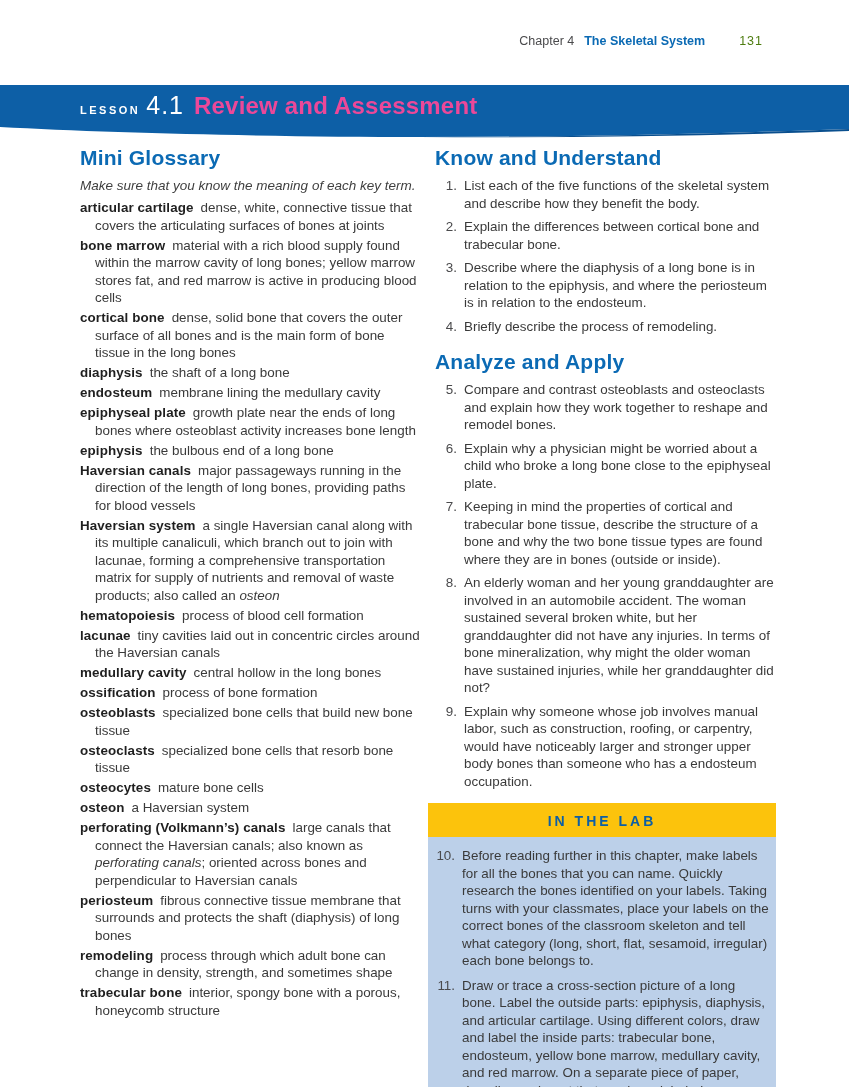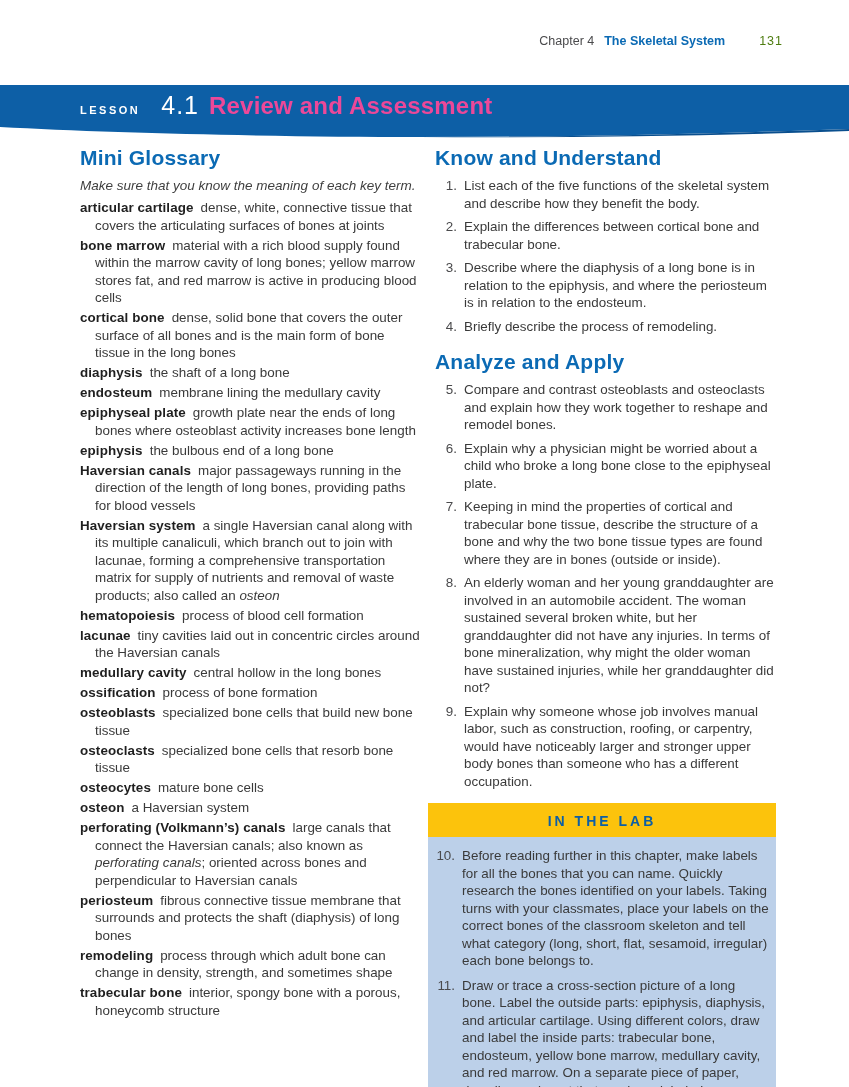--- a/index.html
+++ b/index.html
@@ -2,33 +2,33 @@
 <html><head>
 <meta charset="utf-8">
 <style>
   html,body{margin:0;padding:0;}
   body{
     width:849px;height:1087px;position:relative;background:#ffffff;
     font-family:"Liberation Sans", sans-serif;color:#3a3a3a;overflow:hidden;
   }
   
   .runhead{
-    position:absolute;top:34px;right:66px;display:flex;align-items:baseline;
+    position:absolute;top:34px;right:86px;display:flex;align-items:baseline;
     font-size:12.5px;color:#4a4a4c;
   }
   .runhead .ch{margin-right:10px;}
   .runhead .title{font-weight:700;color:#0b6ab4;}
   .runhead .pn{margin-left:34px;color:#4d7c0f;letter-spacing:1px;}
   
   .banner{position:absolute;top:85px;left:0;width:849px;height:56px;}
   .banner svg{position:absolute;top:0;left:0;}
   .banner .btext{
     position:absolute;left:80px;top:6px;display:flex;align-items:baseline;color:#ffffff;
   }
-  .banner .lesson{font-size:11px;font-weight:700;letter-spacing:2.5px;margin-right:21px;}
+  .banner .lesson{font-size:11px;font-weight:700;letter-spacing:2.5px;margin-right:6px;}
   .banner .num{font-size:25px;font-weight:500;letter-spacing:1px;margin-right:10px;}
   .banner .btitle{font-size:24px;font-weight:700;color:#fcc30c;letter-spacing:.2px;}
   
   h2.sec{
     font-size:21px;line-height:24px;font-weight:700;color:#0b6ab4;
     margin:0 0 7px 0;letter-spacing:.2px;
   }
   
   .glossary{position:absolute;left:80px;top:146px;width:342px;}
   .glossary .intro{
@@ -170,21 +170,21 @@
     <span class="qtxt">Keeping in mind the properties of cortical and trabecular bone tissue, describe the structure of a bone and why the two bone tissue types are found where they are in bones (outside or inside).</span>
   </div>
 
   <div class="q">
     <span class="qnum">8.</span>
     <span class="qtxt">An elderly woman and her young granddaughter are involved in an automobile accident. The woman sustained several broken white, but her granddaughter did not have any injuries. In terms of bone mineralization, why might the older woman have sustained injuries, while her granddaughter did not?</span>
   </div>
 
   <div class="q">
     <span class="qnum">9.</span>
-    <span class="qtxt">Explain why someone whose job involves manual labor, such as construction, roofing, or carpentry, would have noticeably larger and stronger upper body bones than someone who has a different occupation.</span>
+    <span class="qtxt">Explain why someone whose job involves manual labor, such as construction, roofing, or carpentry, would have noticeably larger and stronger upper body bones than someone who has a endosteum occupation.</span>
   </div>
 </div>
 
   <div class="lab">
     <div class="lab-head" style="background: rgb(252, 195, 12);">IN THE LAB</div>
     <div class="lab-body" style="background: rgb(188, 208, 233);">
   <div class="q">
     <span class="qnum">10.</span>
     <span class="qtxt">Before reading further in this chapter, make labels for all the bones that you can name. Quickly research the bones identified on your labels. Taking turns with your classmates, place your labels on the correct bones of the classroom skeleton and tell what category (long, short, flat, sesamoid, irregular) each bone belongs to.</span>
   </div>

